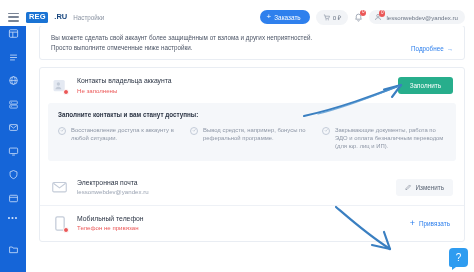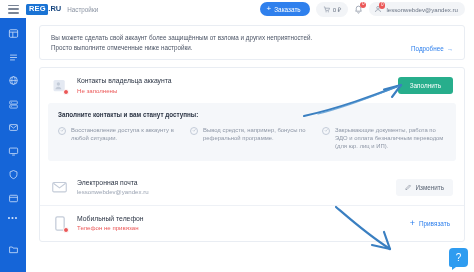--- a/index.html
+++ b/index.html
@@ -6,35 +6,35 @@
   html, body {
     width: 474px; height: 272px;
     overflow: hidden;
     font-family: "Liberation Sans", sans-serif;
     background: #ffffff;
   }
   #app { position: relative; width: 474px; height: 272px; background: #fff; }
 
   
   .topbar {
-    position: absolute; top: 0; left: 0; width: 474px; height: 18px;
+    position: absolute; top: 8px; left: 0; width: 474px; height: 18px;
     background: #ffffff; display: flex; align-items: center;
     padding: 0 5px; z-index: 6;
   }
   .burger { width: 11px; height: 9px; margin-left: 3px; margin-right: 7px;
             display: flex; flex-direction: column; justify-content: space-between; cursor: pointer; }
   .burger i { display: block; height: 1.2px; background: #7a8596; border-radius: 1px; }
 
   .logo { display: flex; align-items: center; height: 11px; }
   .logo-reg {
     background: #1a73d4; color: #fff; font-size: 7.5px; font-weight: bold;
     padding: 1.5px 2.5px 1.5px 3px; border-radius: 1.5px; letter-spacing: .2px;
     line-height: 8px;
   }
-  .logo-ru { color: #16457e; font-size: 7.5px; font-weight: bold; margin-left: 0; line-height: 8px; }
+  .logo-ru { color: #16457e; font-size: 7.5px; font-weight: bold; margin-left: 6px; line-height: 8px; }
   .logo-sub { color: #8a93a2; font-size: 6.3px; margin-left: 6px; }
 
   .topbar-right { margin-left: auto; display: flex; align-items: center; gap: 6px; padding-right: 4px; }
   .btn-order {
     background: #2f80ed; color: #fff; font-size: 6.4px; border-radius: 9px;
     padding: 3.4px 9px 3.4px 7px; display: flex; align-items: center; gap: 3px;
     white-space: nowrap; cursor: pointer; border: none;
   }
   .btn-order .plus { font-size: 8px; line-height: 6px; }
   .cart-pill {

